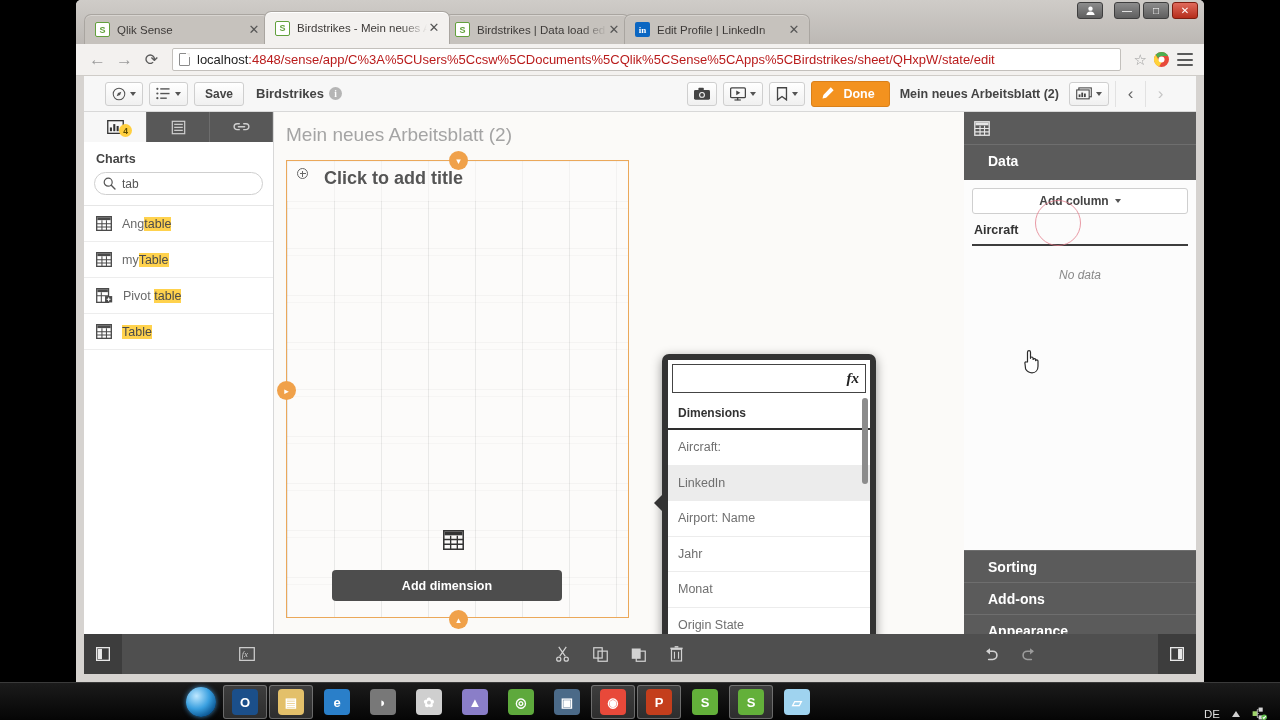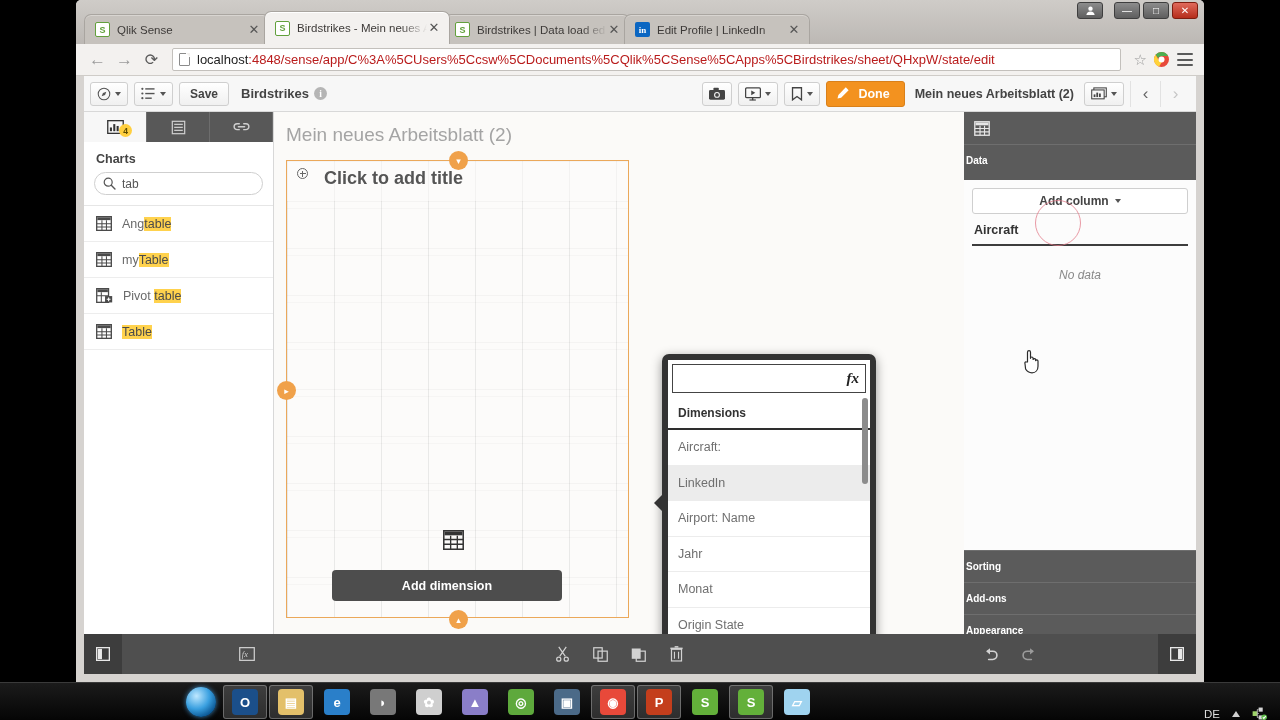--- a/index.html
+++ b/index.html
@@ -71,21 +71,21 @@
   .url-host { color: #222; }
   .url-rest { color: #b91c1c; }
   .star { color:#9a9a9a; font-size:15px; margin:0 6px; }
   .ext-icon { width:17px;height:17px;margin-right:7px;position:relative; }
   .menu-icon { width: 16px; height: 13px; margin-right:3px; display:flex; flex-direction:column; justify-content:space-between;}
   .menu-icon i { display:block; height:2px; background:#5a5a5a; border-radius:1px; }
 
   
   #qlik { position:absolute; left:8px; top:76px; width: 1112px; height: 598px; background:#fff; overflow:hidden;}
   .qs-toolbar { position:absolute; left:0;top:0;width:100%;height:36px;background:#f7f7f7;
-                border-bottom:1px solid #d8d8d8; display:flex; align-items:center; padding:0 6px; }
+                border-bottom:1px solid #d8d8d8; display:flex; align-items:center; padding:0 21px; }
   .qs-btn { height:24px; min-width:24px; border:1px solid #cfcfcf; background:linear-gradient(#fff,#f0f0f0);
             border-radius:3px; display:flex;align-items:center;justify-content:center; margin-right:6px;
             font-size:12px; color:#444; padding:0 6px; gap:4px;}
   .caret-dn { width:0;height:0;border-left:3.5px solid transparent;border-right:3.5px solid transparent;
               border-top:4px solid #555; display:inline-block; }
   .qs-save { height:24px; padding:0 10px; border:1px solid #cfcfcf; border-radius:3px;
              background:linear-gradient(#fff,#f0f0f0); font-size:12px; font-weight:bold; color:#444;
              display:flex;align-items:center;}
   .qs-appname { font-size:13px; font-weight:bold; color:#444; margin-left:12px; display:flex;align-items:center;gap:5px;}
   .info-dot { width:13px;height:13px;border-radius:50%;background:#b5b5b5;color:#fff;font-size:9.5px;
@@ -161,22 +161,22 @@
               border-bottom:2px solid #2e2e2e; }
   .dim-li { height:35.5px; display:flex;align-items:center; padding:0 10px; font-size:12.5px;
             color:#6f6f6f; border-bottom:1px solid #ececec; }
   .dim-li.hover { background:#ececec; }
   .dim-scroll { position:absolute; right:2px; top:38px; width:6px; height:86px; background:#8c8c8c;
                 border-radius:3px; }
 
   
   .qs-right { position:absolute; right:0; top:36px; width:232px; bottom:40px; background:#5b5b5b; }
   .prop-viz-icon { height:32px; display:flex; align-items:center; padding:0 10px; color:#e6e6e6; font-size:15px;}
-  .prop-sec { height:32px; display:flex;align-items:center; padding:0 2px; color:#fff;
-              font-size:10px; font-weight:bold; border-top:1px solid #6e6e6e; }
+  .prop-sec { height:32px; display:flex;align-items:center; padding:0 24px; color:#fff;
+              font-size:14px; font-weight:bold; border-top:1px solid #6e6e6e; }
   .prop-body { background:#fcfcfc; position:absolute; left:0; right:0; top:68px; height:370px; padding:8px; }
   .add-col-btn { height:26px; border:1px solid #cfcfcf; border-radius:3px; background:#fff;
                  display:flex;align-items:center;justify-content:center; gap:6px;
                  font-size:12px; font-weight:bold; color:#444; position:relative; }
   .cols-head { font-size:12.5px;font-weight:bold;color:#333; padding:9px 2px 7px;
                border-bottom:2px solid #3d3d3d; }
   .nodata { text-align:center; font-size:12px; color:#888; font-style:italic; padding-top:22px; }
   .click-circle { position:absolute; left:62px; top:11px; width:46px;height:46px;border-radius:50%;
                   border:1.6px solid rgba(225,120,135,0.75); }
   .hand-cursor { position:absolute; left:1040px; top:279px; font-size:22px; color:#fff;

